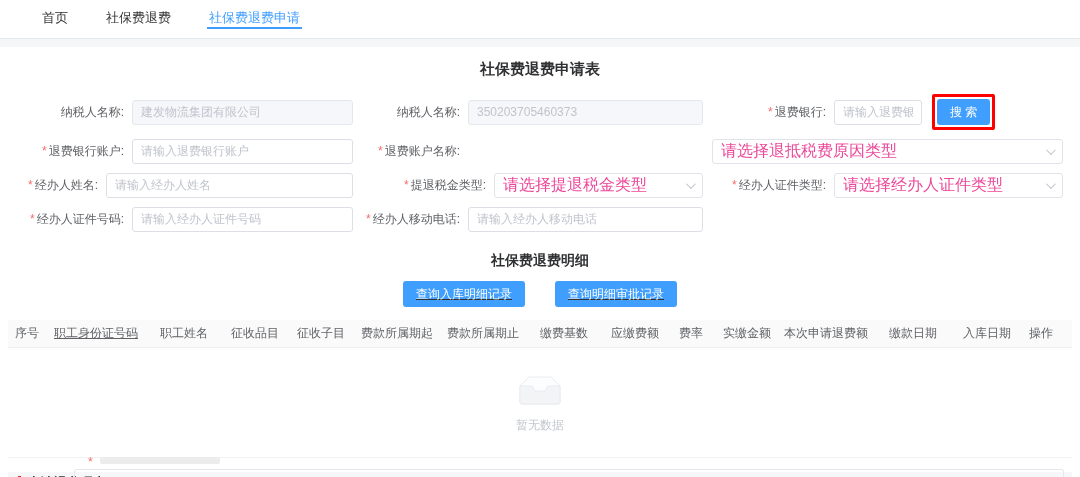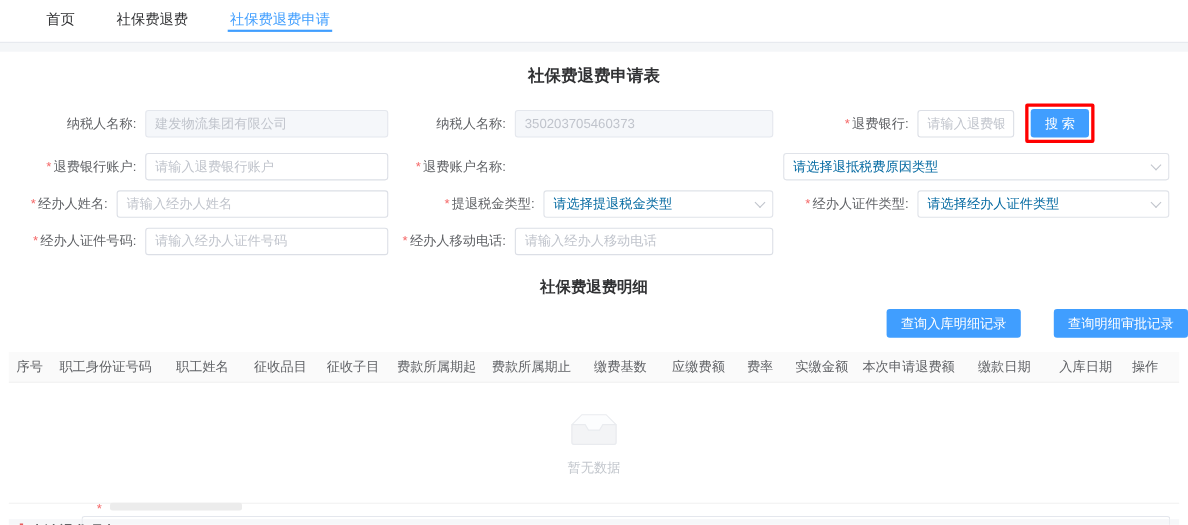--- a/index.html
+++ b/index.html
@@ -50,21 +50,21 @@
   .ipt::placeholder{ color:#c0c4cc; }
   .ipt:disabled{ background:#f5f7fa; border-color:#e4e7ed; color:#c0c4cc; }
   .c1 .ipt,.c1 .sel{ margin-right:9px; }
   .c2 .ipt,.c2 .sel{ margin-right:9px; }
   .c3 .ipt,.c3 .sel{ margin-right:17px; }
   .sel{
     flex:1 1 auto; height:25px; border:1px solid #e0e3e9; border-radius:3px;
     background:#fff; display:flex; align-items:center; justify-content:space-between;
     padding:0 9px 0 8px; cursor:pointer; min-width:0;
   }
-  .sel .ph{ color:#0369a1; font-size:12px; overflow:hidden; white-space:nowrap;text-align:right; }
+  .sel .ph{ color:#ec4899; font-size:16px; overflow:hidden; white-space:nowrap;text-align:right; }
   .chev{
     width:7px; height:7px; border-right:1px solid #c0c4cc; border-bottom:1px solid #c0c4cc;
     transform:rotate(45deg) translateY(-2px); flex:0 0 auto;
   }
   .ipt.short{ flex:0 0 88px; margin-right:10px; }
   .btn-primary{
     background:var(--accent); color:#fff; border:none; border-radius:3px;
     font-size:12px; height:26px; padding:0 13px; cursor:pointer;
     font-family:inherit; white-space:nowrap;
   }
@@ -72,21 +72,21 @@
     display:inline-flex; border:3px solid var(--annotation); padding:2px;
     border-radius:2px; background:transparent;
   }
 
   
   .detail-title{
     text-align:center; font-size:14px; font-weight:bold; color:#303133;
     margin:20px 0 0;
   }
   .btn-row{
-    display:flex; justify-content:flex-end; gap:30px; margin:11px 0 13px;
+    display:flex; justify-content:center; gap:30px; margin:11px 0 13px;text-decoration:underline;
   }
   .table{ margin:0 8px; }
   .thead{
     display:flex; align-items:center; height:28px; background:#fafafa;
     border-bottom:1px solid #f0f0f0;
   }
   .th{
     font-size:12px; color:#606266; text-align:center; overflow:hidden;
     white-space:nowrap; flex:0 0 auto;
   }
@@ -199,21 +199,21 @@
 <div class="detail-title">社保费退费明细</div>
 
 <div class="btn-row">
   <button class="btn-primary">查询入库明细记录</button>
   <button class="btn-primary">查询明细审批记录</button>
 </div>
 
 <div class="table">
   <div class="thead">
       <div class="th" style="width: 38px;">序号</div>
-      <div class="th" style="width: 100px;">职工身份证号码</div>
+      <div class="th" style="width: 100px; text-decoration: underline;">职工身份证号码</div>
       <div class="th" style="width: 76px;">职工姓名</div>
       <div class="th" style="width: 66px;">征收品目</div>
       <div class="th" style="width: 66px;">征收子目</div>
       <div class="th" style="width: 86px;">费款所属期起</div>
       <div class="th" style="width: 86px;">费款所属期止</div>
       <div class="th" style="width: 76px;">缴费基数</div>
       <div class="th" style="width: 66px;">应缴费额</div>
       <div class="th" style="width: 46px;">费率</div>
       <div class="th" style="width: 66px;">实缴金额</div>
       <div class="th" style="width: 92px;">本次申请退费额</div>

